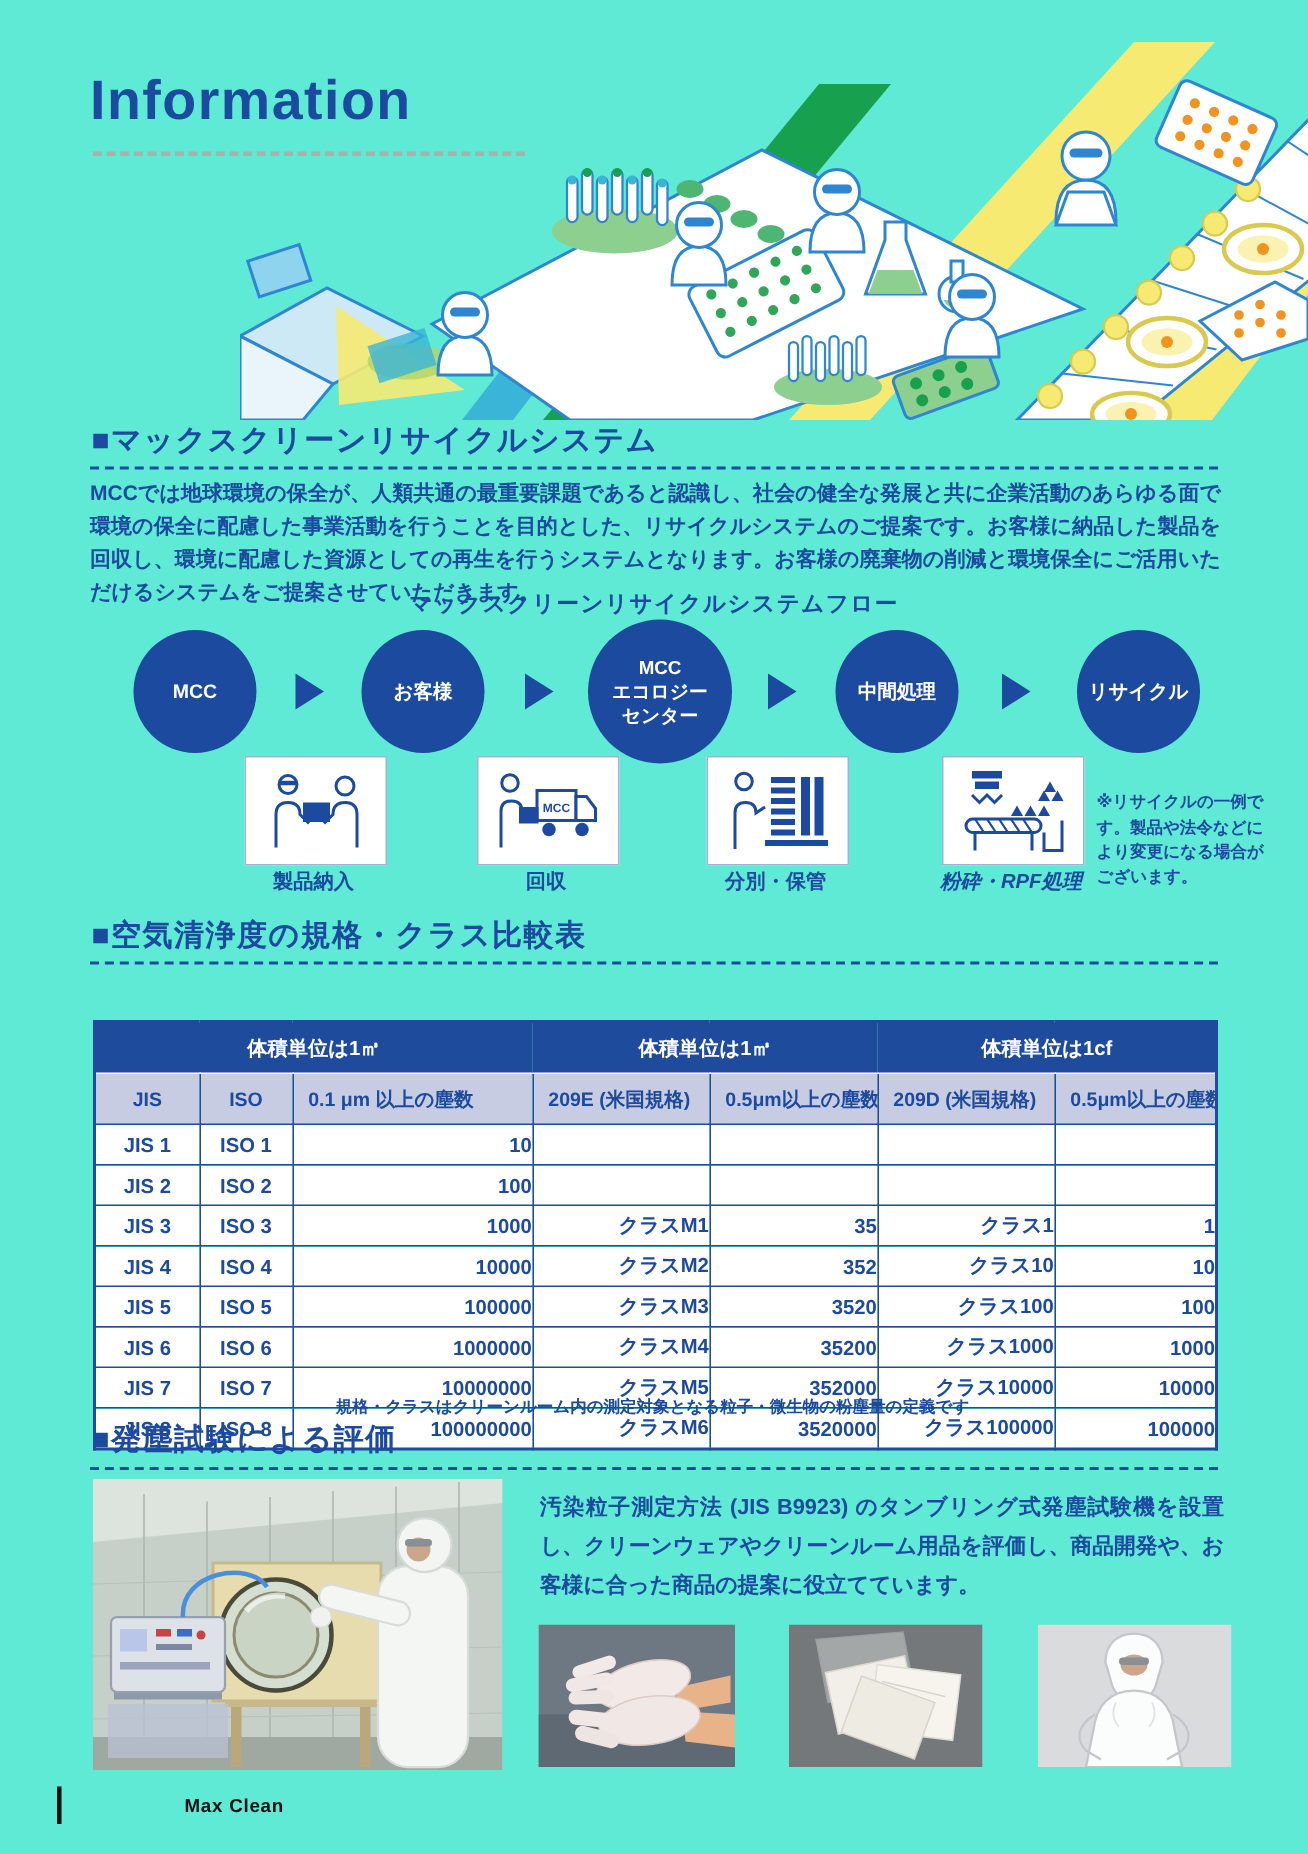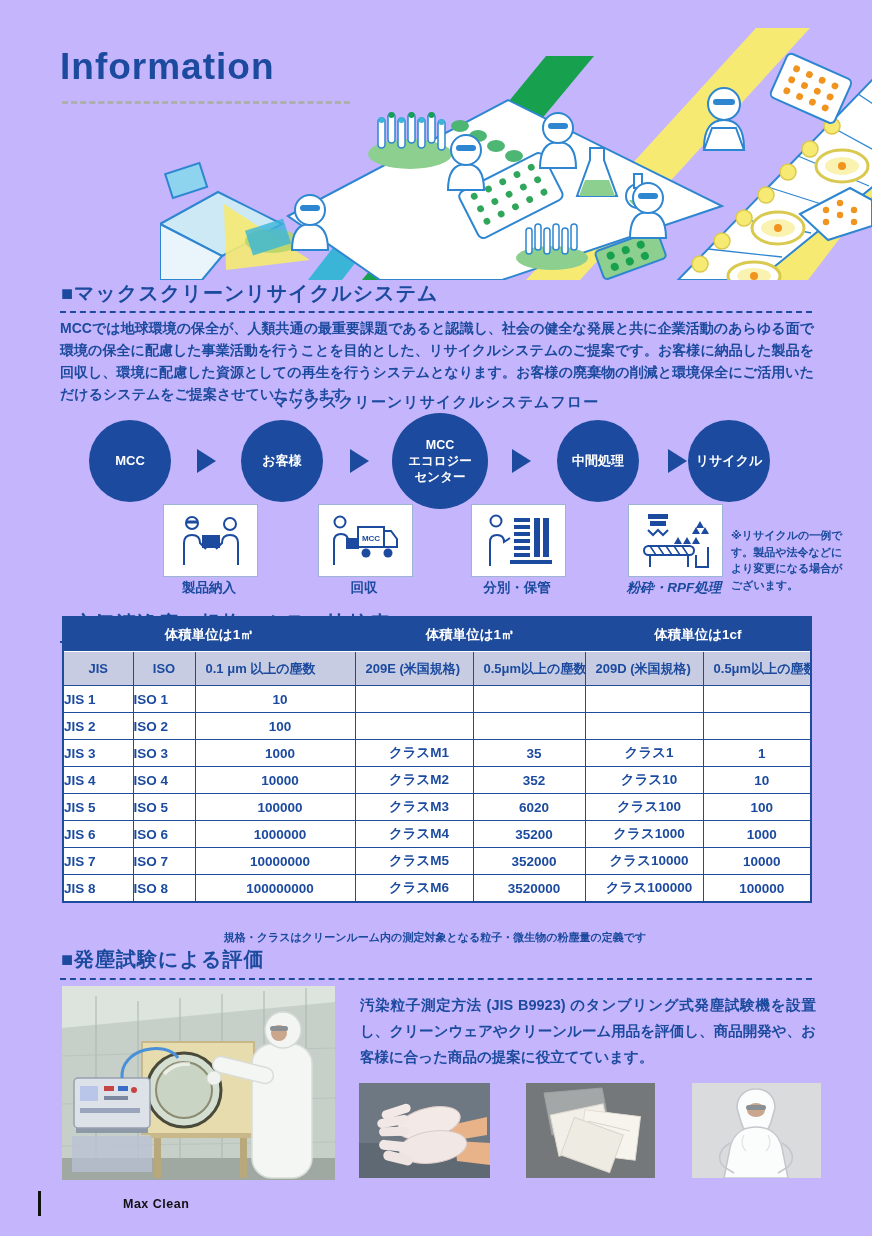--- a/index.html
+++ b/index.html
@@ -1,53 +1,53 @@
 <!DOCTYPE html>
 <html><head>
 <meta charset="utf-8">
 <style>
   html,body{margin:0;padding:0;background:#e8e8e8;}
   .page{
-    position:relative;width:872px;height:1236px;margin:0 auto;background:#c4b5fd;
+    position:relative;width:872px;height:1236px;margin:0 auto;background:#5eead4;
     overflow:hidden;font-family:"Liberation Sans","DejaVu Sans",sans-serif;
   }
   
   .page-title{position:absolute;left:60px;top:46px;font-size:37px;font-weight:bold;color:#1b4a9e;letter-spacing:1px;}
   .title-rule{position:absolute;left:62px;top:101px;width:288px;border-top:3px dashed #aeaeae;}
   
   .hero{position:absolute;left:160px;top:28px;width:712px;height:252px;}
   
   .sec-head{position:absolute;left:61px;width:760px;font-size:20px;font-weight:bold;color:#1b4a9e;letter-spacing:1px;white-space:nowrap;}
   .sec-rule{position:absolute;left:60px;width:752px;border-top:2px dashed #1b4a9e;}
   
   .body-text{position:absolute;left:60px;top:317px;width:754px;font-size:14px;font-weight:bold;color:#1b4a9e;line-height:22px;text-align:justify;}
   .flow-title{position:absolute;left:60px;top:393px;width:752px;text-align:center;font-size:15px;font-weight:bold;color:#1b4a9e;letter-spacing:1px;}
   .fcircle{position:absolute;top:420px;width:82px;height:82px;border-radius:50%;background:#1b4a9e;color:#fff;
     display:flex;align-items:center;justify-content:center;text-align:center;
     font-weight:bold;font-size:13px;line-height:1.3;white-space:pre-line;}
   .fc0{left:89px;}  .fc1{left:241px;} .fc2{left:392px;top:413px;width:96px;height:96px;font-size:12.5px;}
-  .fc3{left:557px;} .fc4{left:688px;}
+  .fc3{left:557px;} .fc4{left:718px;}
   .farrow{position:absolute;top:449px;width:0;height:0;border-top:12px solid transparent;border-bottom:12px solid transparent;border-left:19px solid #1b4a9e;}
   .fa0{left:197px;} .fa1{left:350px;} .fa2{left:512px;} .fa3{left:668px;}
   .ibox{position:absolute;top:504px;width:93px;height:71px;border:1px solid #9db4d6;background:#fff;
     display:flex;align-items:center;justify-content:center;}
   .ib0{left:163px;} .ib1{left:318px;} .ib2{left:471px;} .ib3{left:628px;}
   .icap{position:absolute;top:579px;width:150px;text-align:center;font-size:13.5px;font-weight:bold;color:#1b4a9e;}
   .ic0{left:134px;} .ic1{left:289px;} .ic2{left:442px;} .ic3{left:599px;font-style:italic;}
   .recycle-note{position:absolute;left:731px;top:527px;width:112px;font-size:11px;font-weight:bold;color:#1b4a9e;line-height:16.5px;}
   
-  .table-wrap{position:absolute;left:62px;top:616px;width:616px;border-radius:20px;}
+  .table-wrap{position:absolute;left:62px;top:680px;width:616px;border-radius:20px;}
   table.std{width:748px;border-collapse:collapse;table-layout:fixed;border:2px solid #1e4b9b;}
   table.std th,table.std td{border:1px solid #1e4b9b;font-weight:bold;overflow:hidden;white-space:nowrap;}
   table.std .ghead th{background:#1e4b9b;color:#ffffff;font-size:13.5px;height:31px;border-bottom:1px solid #fff;}
   table.std .ghead th + th{border-left:1px solid #fff;}
   table.std .chead th{background:#c7cce3;color:#1b4a9e;font-size:13px;height:33px;text-align:left;padding:0 0 0 10px;}
   table.std .chead th:nth-child(1),table.std .chead th:nth-child(2){text-align:center;padding:0;}
-  table.std td{height:26px;color:#1b4a9e;font-size:13.5px;background:#fff;padding:0 0 0 10px;text-align:center;}
-  table.std td:nth-child(-n+2){text-align:left;padding:0;}
+  table.std td{height:26px;color:#1b4a9e;font-size:13.5px;background:#fff;padding:0 0 0 10px;text-align:right;}
+  table.std td:nth-child(-n+2){text-align:center;padding:0;}
   .table-note{position:absolute;left:60px;top:930px;width:750px;text-align:center;font-size:11px;font-weight:bold;color:#1b4a9e;}
   
   .photo-main{position:absolute;left:62px;top:986px;width:273px;height:194px;}
   .dust-text{position:absolute;left:360px;top:992px;width:456px;font-size:14.5px;font-weight:bold;color:#1b4a9e;line-height:26px;text-align:justify;}
   .photo-sm{position:absolute;top:1083px;height:95px;}
   .ph-gloves{left:359px;width:131px;}
   .ph-wipes{left:526px;width:129px;}
   .ph-suit{left:692px;width:129px;}
   
   .footer-bar{position:absolute;left:38px;top:1191px;width:3px;height:25px;background:#111;}
@@ -410,21 +410,21 @@
             <td>クラスM2</td>
             <td>352</td>
             <td>クラス10</td>
             <td>10</td>
           </tr>
         <tr>
             <td>JIS 5</td>
             <td>ISO 5</td>
             <td>100000</td>
             <td>クラスM3</td>
-            <td>6020</td>
+            <td>3520</td>
             <td>クラス100</td>
             <td>100</td>
           </tr>
         <tr>
             <td>JIS 6</td>
             <td>ISO 6</td>
             <td>1000000</td>
             <td>クラスM4</td>
             <td>35200</td>
             <td>クラス1000</td>

